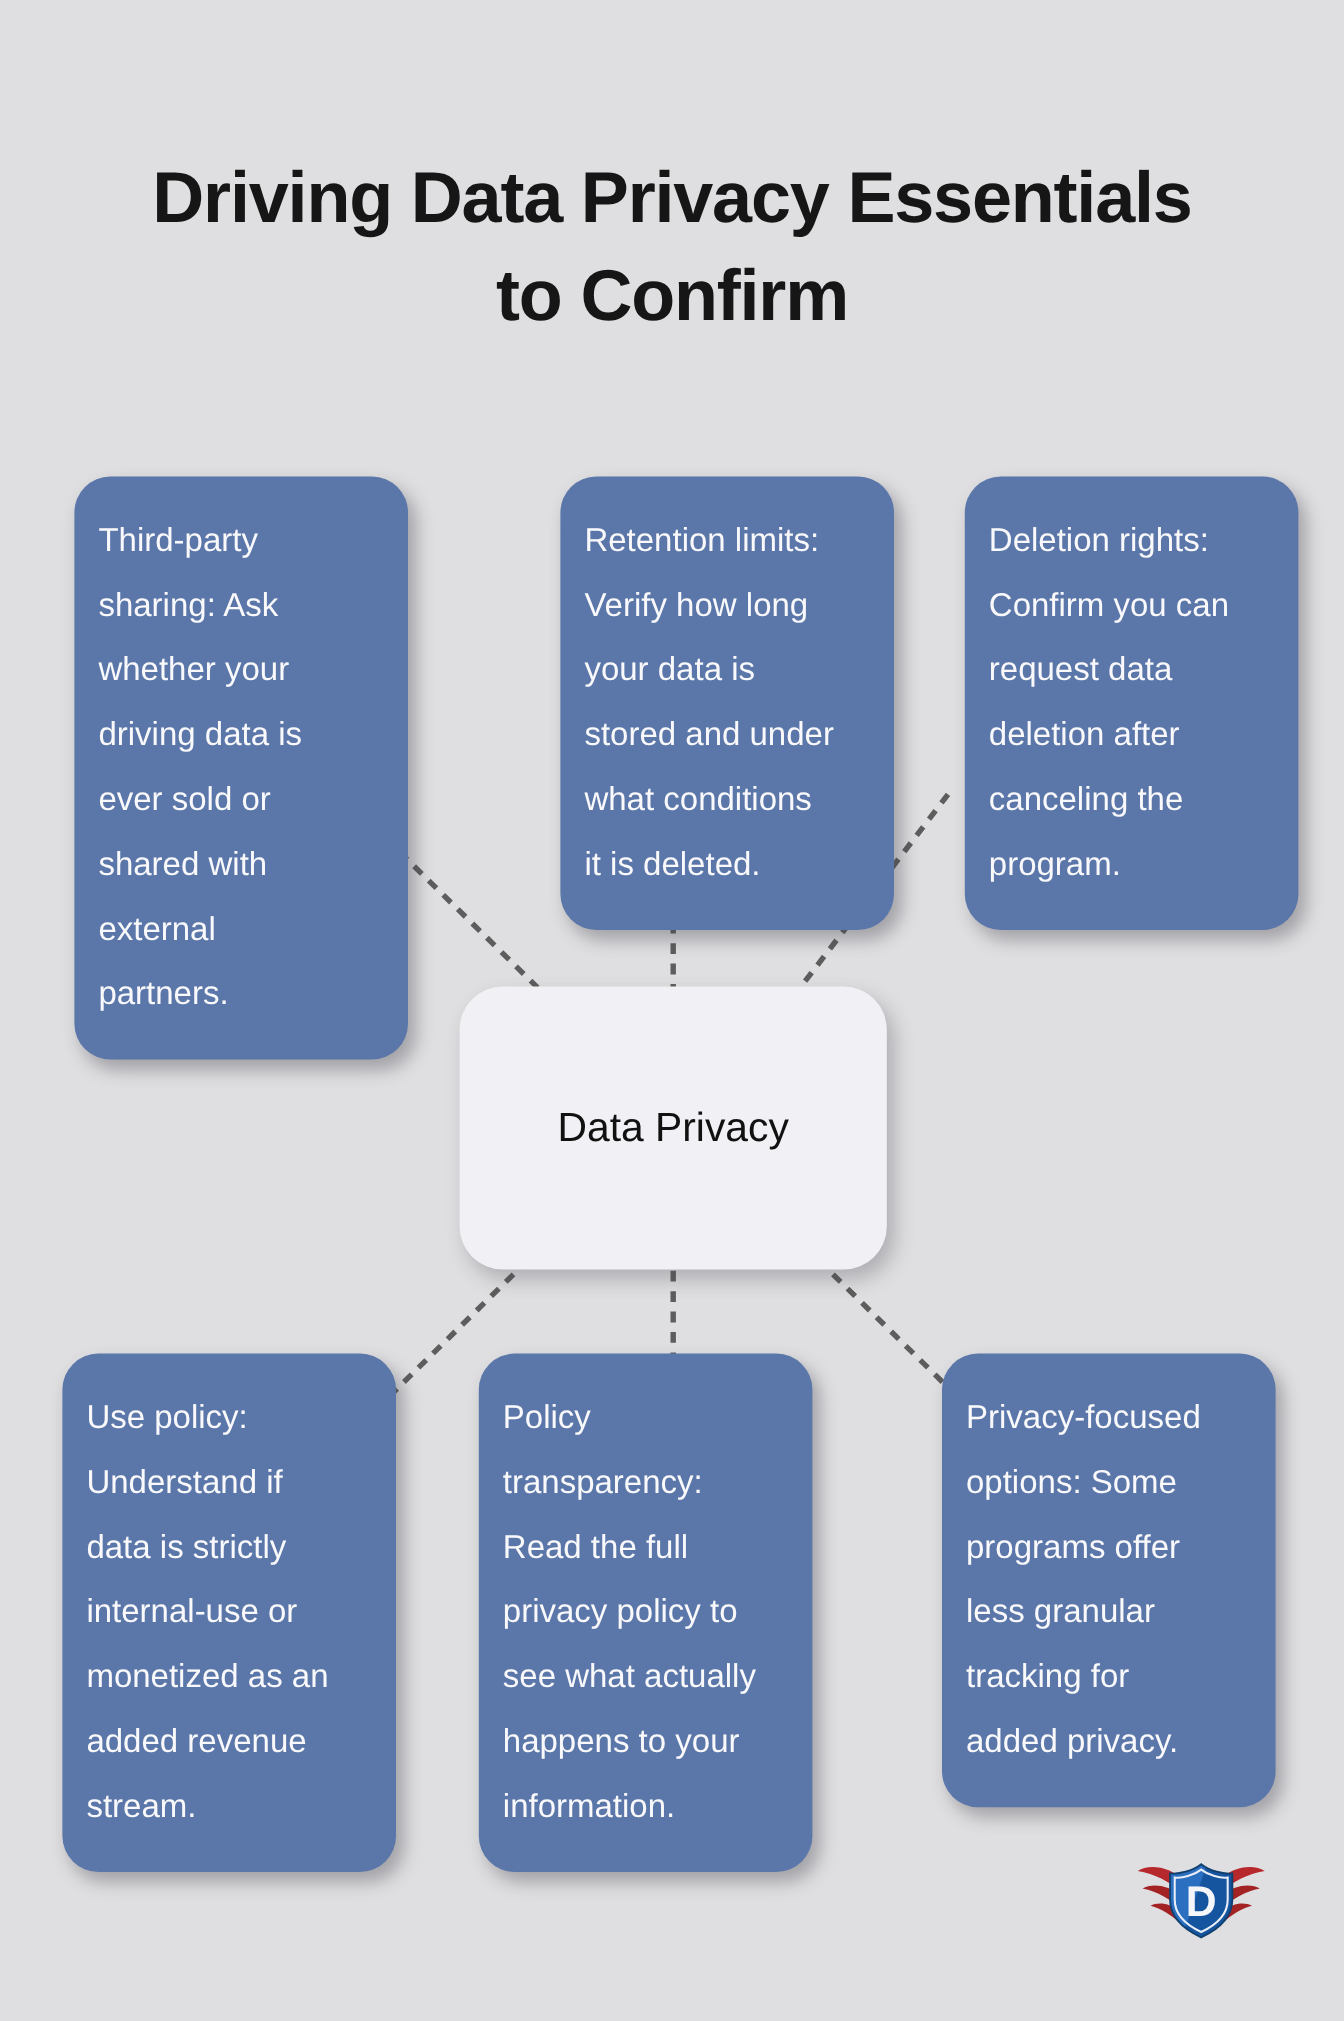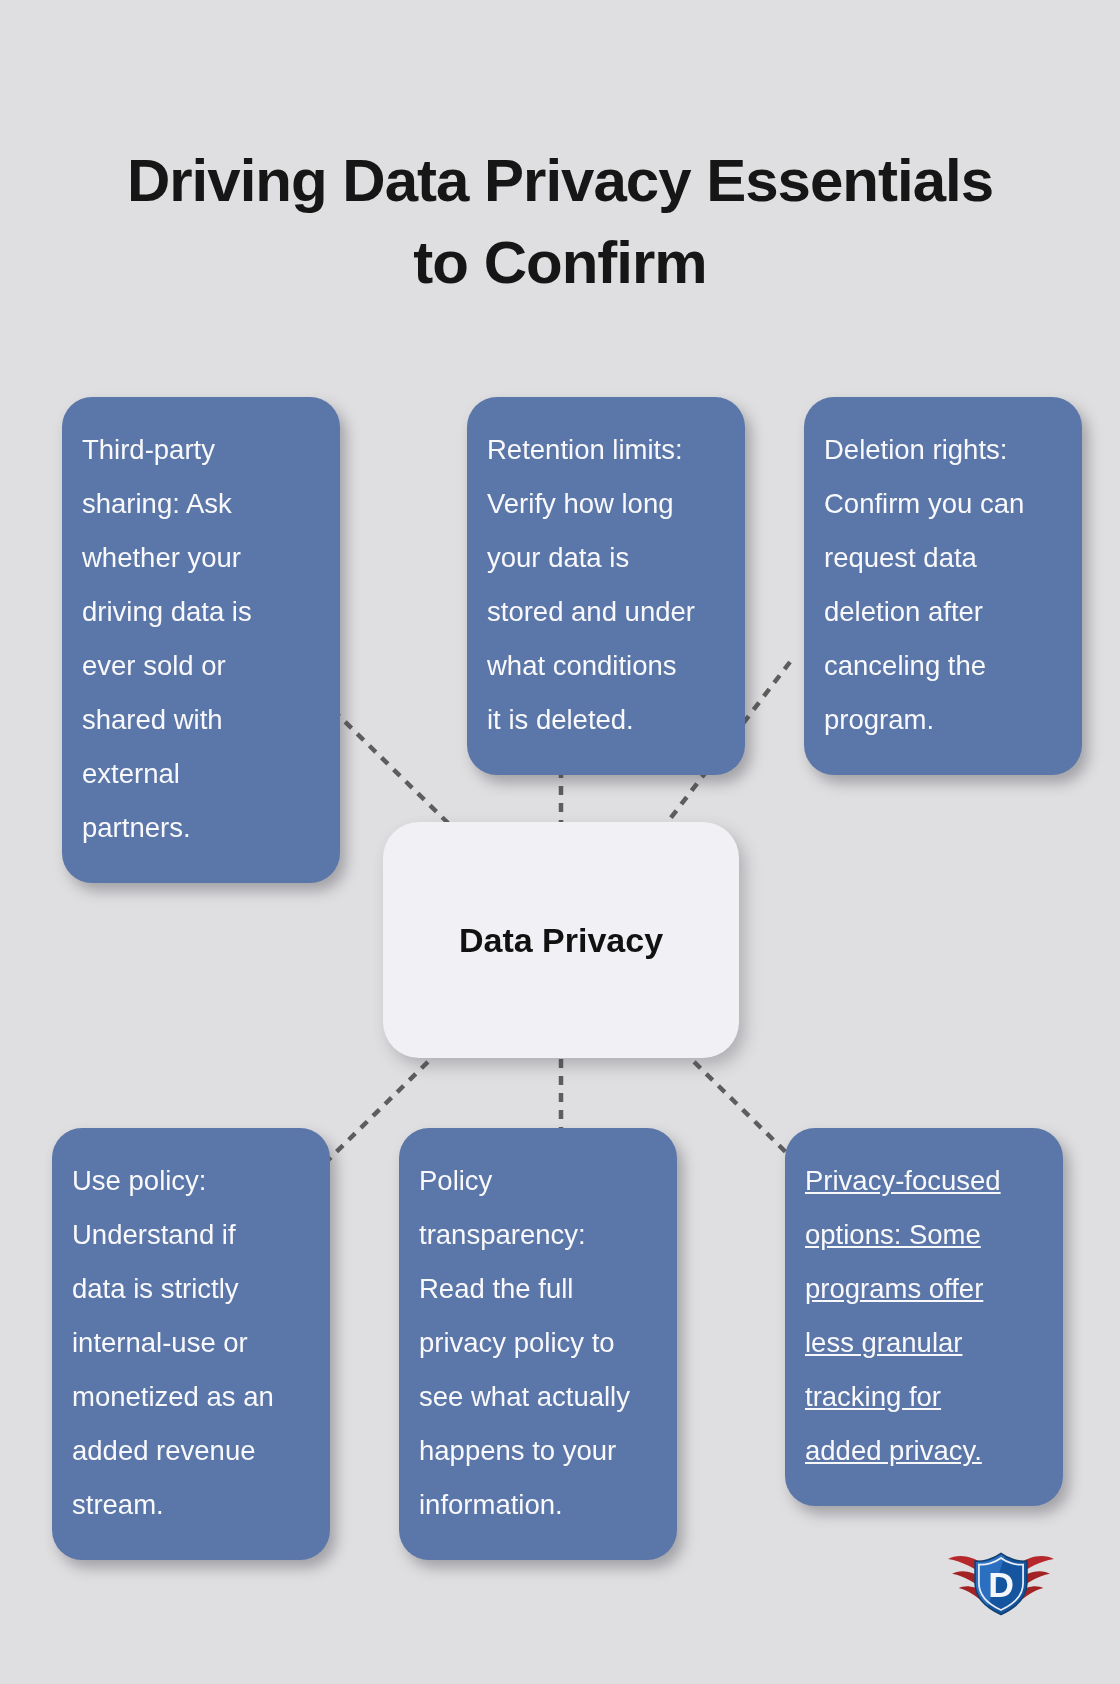--- a/index.html
+++ b/index.html
@@ -5,21 +5,21 @@
   html, body { margin: 0; padding: 0; }
   body {
     width: 1120px; height: 1684px;
     position: relative;
     background: var(--background, #dfdfe1);
     font-family: "Liberation Sans", sans-serif;
     overflow: hidden;
   }
   .title {
     position: absolute;
-    top: 100px; left: 0; width: 1120px;
+    top: 84px; left: 0; width: 1120px;
     text-align: center;
     font-size: 60px;
     font-weight: 800;
     letter-spacing: -1px;
     line-height: 82px;
     color: var(--title-text, #161616);
     white-space: pre-line;
     z-index: 3;
   }
   .connectors {
@@ -44,29 +44,29 @@
     border-radius: 30px;
     white-space: pre-line;
     box-shadow: 6px 8px 14px rgba(70, 70, 80, 0.40);
     z-index: 2;
   }
   .node-1 { left: 62px;  top: 397px; }
   .node-2 { left: 423px; top: 397px; margin-left: 44px; }
   .node-3 { left: 785px; top: 397px; margin-left: 19px; }
   .node-4 { left: 52px;  top: 1128px; }
   .node-5 { left: 399px; top: 1128px; }
-  .node-6 { left: 785px; top: 1128px; text-decoration: underline; }
+  .node-6 { left: 785px; top: 1128px; }
   .center-node {
     position: absolute;
     left: 383px; top: 822px;
     width: 356px; height: 236px;
     background: var(--center-bg, #f1f0f4);
     border-radius: 36px;
     display: flex; align-items: center; justify-content: center;
-    font-size: 34px; font-weight: 700;
+    font-size: 34px; font-weight: 400;
     color: #111;
     box-shadow: 6px 8px 16px rgba(70, 70, 80, 0.30);
     z-index: 2;
   }
   .brand-logo {
     position: absolute;
     left: 945px; top: 1546px;
     width: 112px; height: 74px;
     z-index: 3;
   }

